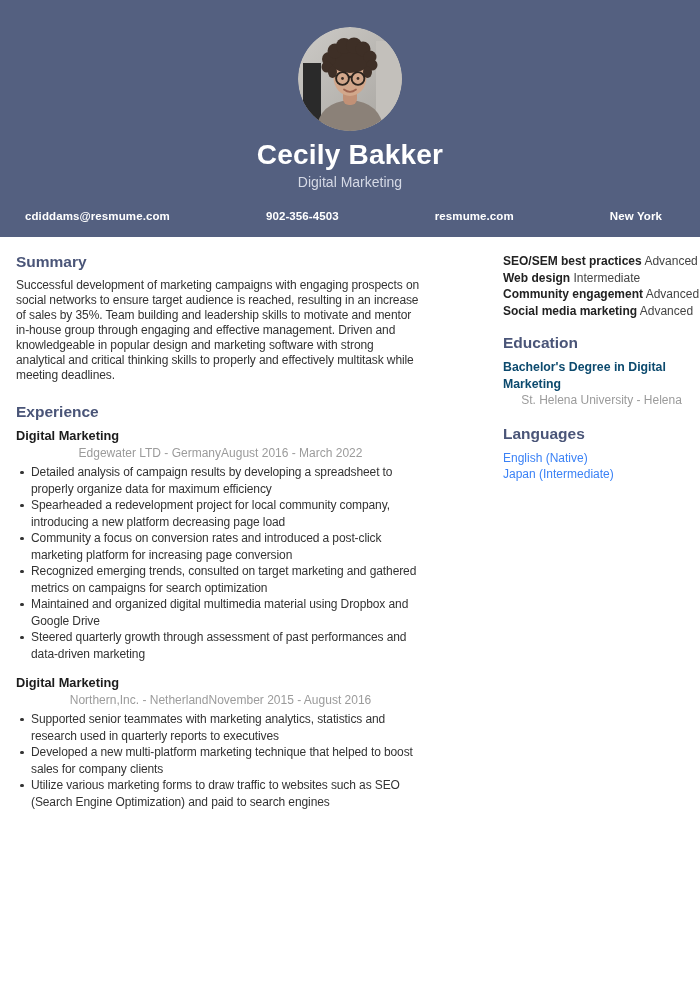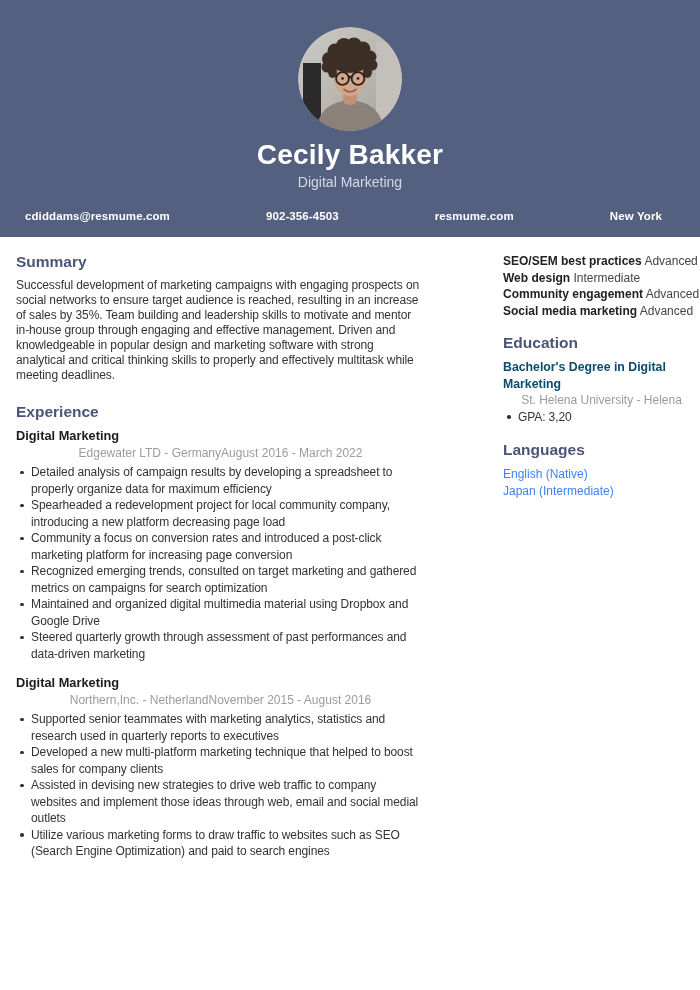--- a/index.html
+++ b/index.html
@@ -167,21 +167,20 @@
           <div class="job-meta">
             <span>Northern,Inc. - Netherland</span>
             <span>November 2015 - August 2016</span>
           </div>
           <ul class="bullets">
 
               <li>Supported senior teammates with marketing analytics, statistics and research used in quarterly reports to executives</li>
 
               <li>Developed a new multi-platform marketing technique that helped to boost sales for company clients</li>
 
-              <li>Assisted in devising new strategies to drive web traffic to company websites and implement those ideas through web, email and social medial outlets</li>
 
               <li>Utilize various marketing forms to draw traffic to websites such as SEO (Search Engine Optimization) and paid to search engines</li>
 
           </ul>
         </div>
       </div>
 
     </div>
 
     <div class="col-gap"></div>
@@ -198,25 +197,20 @@
           <div class="skill-line"><span class="skill-name">Community engagement</span> <span>Advanced</span></div>
 
           <div class="skill-line"><span class="skill-name">Social media marketing</span> <span>Advanced</span></div>
 
       </div>
 
       <div class="education-section">
         <div class="section-heading">Education</div>
         <div class="edu-degree">Bachelor's Degree in Digital Marketing</div>
         <div class="edu-school">St. Helena University - Helena</div>
-        <ul class="bullets">
-
-            <li>GPA: 3,20</li>
-
-        </ul>
       </div>
 
       <div class="languages-section">
         <div class="section-heading">Languages</div>
 
           <div class="lang-line">English (Native)</div>
 
           <div class="lang-line">Japan (Intermediate)</div>
 
       </div>

